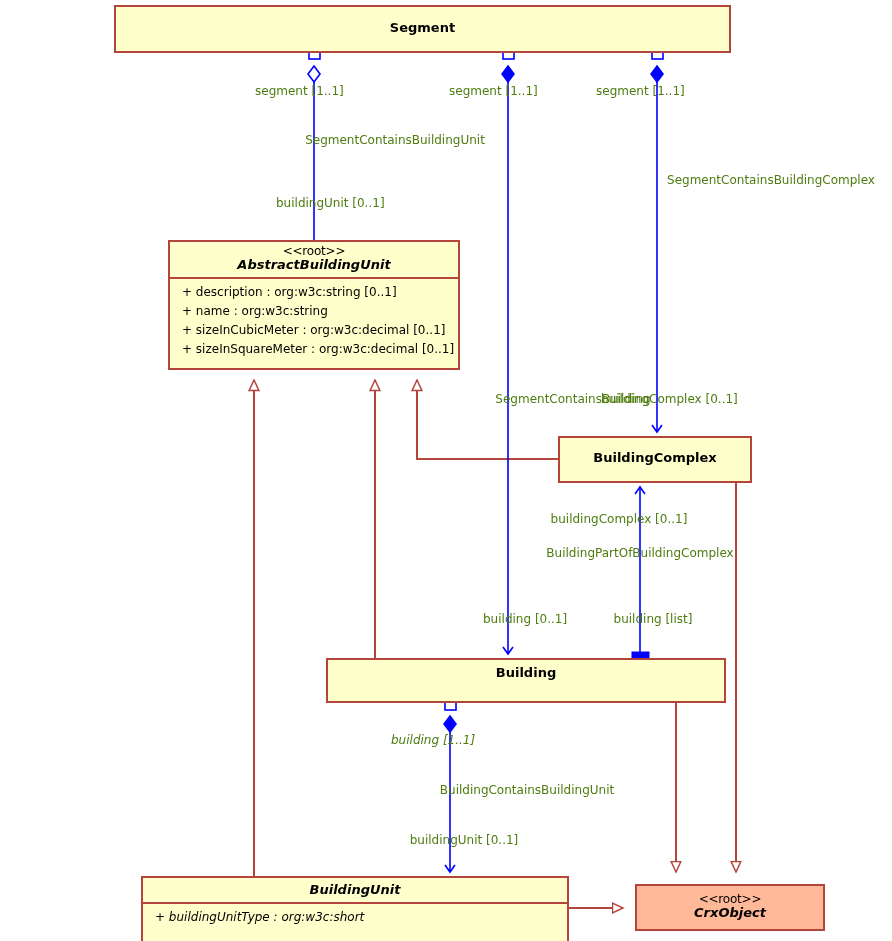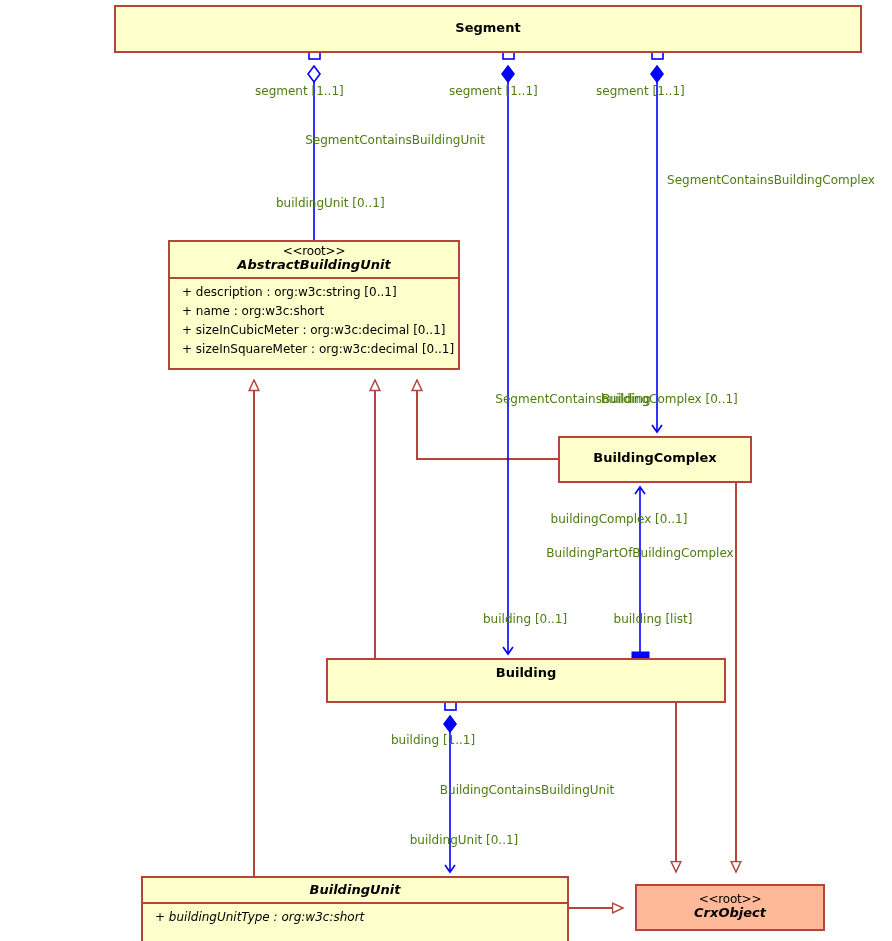--- a/index.html
+++ b/index.html
@@ -70,21 +70,21 @@
   }
   .uml-attr {
     font-size: 12px;
     color: #000000;
     padding: 2px 8px 2px 12px;
     white-space: nowrap;
     line-height: 1.25;
   }
 
   
-  #box-segment          { left: 114px; top: 5px;   width: 748px; height: 48px; }
+  #box-segment          { left: 114px; top: 5px;   width: 617px; height: 48px; }
   #box-segment .uml-head{ padding-top: 14px; }
 
   #box-abstractbuildingunit { left: 168px; top: 240px; width: 292px; height: 130px; }
   #box-buildingcomplex  { left: 558px; top: 436px; width: 194px; height: 47px; }
   #box-buildingcomplex .uml-head { padding-top: 13px; }
 
   #box-building         { left: 326px; top: 658px; width: 400px; height: 45px; }
   #box-building .uml-head { padding-top: 6px; }
 
   #box-buildingunit     { left: 141px; top: 876px; width: 428px; height: 73px; font-style: italic; }
@@ -181,21 +181,21 @@
   </div>
 
   <div class="uml-class" id="box-abstractbuildingunit">
     <div class="uml-head">
       <span class="stereotype">&lt;&lt;root&gt;&gt;</span>
       <span class="cname abstract">AbstractBuildingUnit</span>
     </div>
     <div class="uml-sep"></div>
     <div class="uml-attrs">
       <div class="uml-attr">+ description : org:w3c:string [0..1]</div>
-      <div class="uml-attr">+ name : org:w3c:short</div>
+      <div class="uml-attr">+ name : org:w3c:string</div>
       <div class="uml-attr">+ sizeInCubicMeter : org:w3c:decimal [0..1]</div>
       <div class="uml-attr">+ sizeInSquareMeter : org:w3c:decimal [0..1]</div>
     </div>
   </div>
 
   <div class="uml-class" id="box-buildingcomplex">
     <div class="uml-head">
       <span class="cname">BuildingComplex</span>
     </div>
   </div>
@@ -232,17 +232,17 @@
   <div class="edge-label" style="left:483px; top:613px;">building [0..1]</div>
 
   <div class="edge-label" style="left:596px; top:85px;">segment [1..1]</div>
   <div class="edge-label ctr" style="left:771px; top:174px;">SegmentContainsBuildingComplex</div>
   <div class="edge-label" style="left:601px; top:393px;">buildingComplex [0..1]</div>
 
   <div class="edge-label ctr" style="left:619px; top:513px;">buildingComplex [0..1]</div>
   <div class="edge-label ctr" style="left:640px; top:547px;">BuildingPartOfBuildingComplex</div>
   <div class="edge-label ctr" style="left:653px; top:613px;">building [list]</div>
 
-  <div class="edge-label" style="left:391px; top:734px;">building [1..1]</div>
+  <div class="edge-label" style="left:391px; top:734px;font-style:italic;">building [1..1]</div>
   <div class="edge-label ctr" style="left:527px; top:784px;">BuildingContainsBuildingUnit</div>
   <div class="edge-label ctr" style="left:464px; top:834px;">buildingUnit [0..1]</div>
 
 </div>
 
 </body></html>

